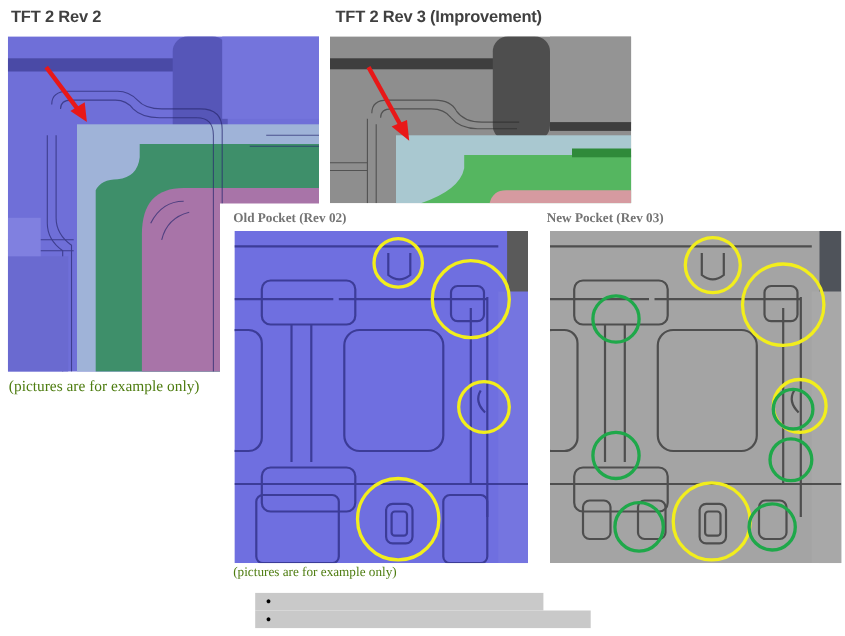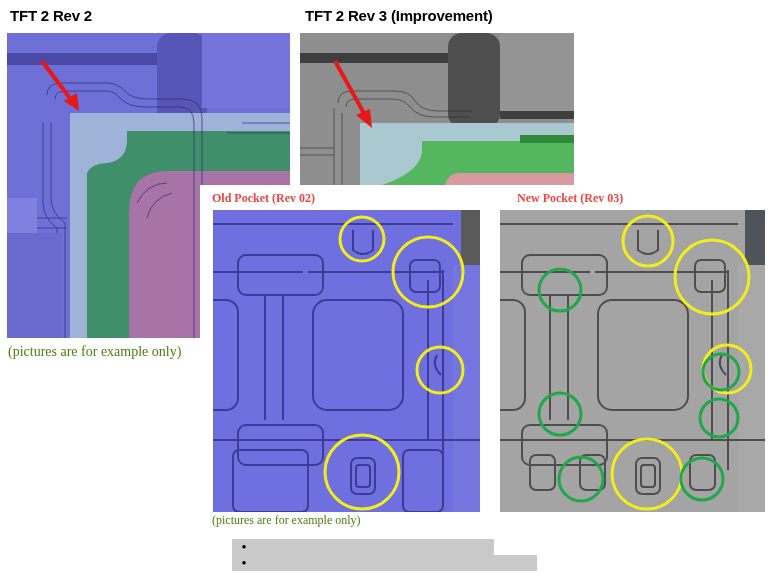--- a/index.html
+++ b/index.html
@@ -1,23 +1,23 @@
 <!DOCTYPE html>
 <html><head>
 <meta charset="utf-8">
 <style>
   html, body { margin:0; padding:0; }
   body { width:768px; height:578px; position:relative; background:#ffffff; overflow:hidden; font-family:"Liberation Sans", sans-serif; }
   .abs { position:absolute; }
-  .title-sans { font-family:"Liberation Sans", sans-serif; font-weight:bold; font-size:15px; color:#000000; letter-spacing:-0.2px; }
+  .title-sans { font-family:"Liberation Sans", sans-serif; font-weight:bold; font-size:15px; color:#404040; letter-spacing:-0.2px; }
   .serif { font-family:Liberation Serif, serif; color:#4d7c0f; }
   .panel { position:absolute; overflow:hidden; }
   svg { display:block; }
   .white-card { position:absolute; left:200px; top:185px; width:568px; height:393px; background:#ffffff; }
-  .label-bold { font-family:"Liberation Serif", serif; font-weight:bold; font-size:12px; color:#ef4444; }
+  .label-bold { font-family:"Liberation Serif", serif; font-weight:bold; font-size:12px; color:#737373; }
   .legend { position:absolute; left:232px; top:539px; width:305px; }
   .legend-row { display:flex; align-items:center; height:16px; background:#c9c9c9; font-family:"Liberation Serif", serif; font-weight:bold; font-size:12px; }
   .legend-row .bullet { width:24px; text-align:center; color:#000; font-size:13px; }
   .legend-row .txt { padding-left:0px; }
 </style>
 </head>
 <body>
 
 <div class="abs title-sans" style="left:10px; top:7px;">TFT 2 Rev 2</div>
 <div class="abs title-sans" style="left:305px; top:7px;">TFT 2 Rev 3 (Improvement)</div>
@@ -78,21 +78,21 @@
       <path d="M0 122 L34 122"></path>
     </g>
     <line x1="35" y1="28" x2="66" y2="84" stroke="#e81818" stroke-width="4"></line>
     <polygon points="72,95 56,82 70,76" fill="#e81818"></polygon>
   </svg>
 </div>
 
 <div class="white-card"></div>
 
 <div class="abs label-bold" style="left:212px; top:191px;">Old Pocket (Rev 02)</div>
-<div class="abs label-bold" style="left:517px; top:191px;">New Pocket (Rev 03)</div>
+<div class="abs label-bold" style="left:497px; top:191px;">New Pocket (Rev 03)</div>
 
 <div class="panel" style="left:213px; top:210px; width:267px; height:302px;">
   <svg width="267" height="302" viewBox="0 0 267 302">
     <rect width="267" height="302" fill="#6f6fe0"></rect>
     <rect x="248" y="0" width="19" height="302" fill="#5a5a5a"></rect>
     <rect x="240" y="55" width="27" height="247" fill="#7575e0"></rect>
     <g fill="none" stroke="#2b2b80" stroke-width="2" opacity="0.75">
       <rect x="100" y="90" width="90" height="110" rx="14"></rect>
       <rect x="-10" y="90" width="35" height="110" rx="12"></rect>
       <path d="M0 62 L90 62 M95 62 L230 62"></path>

